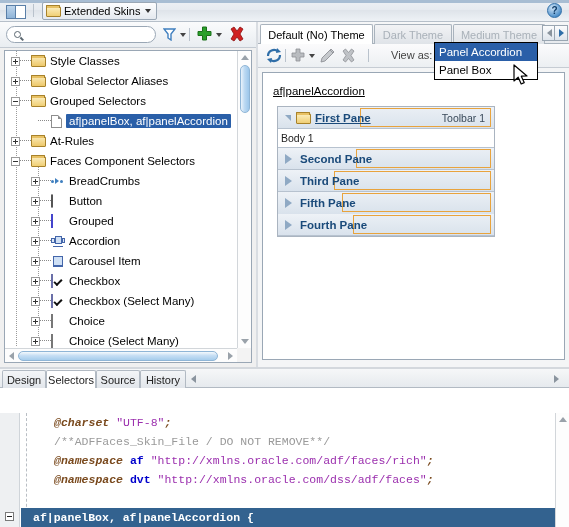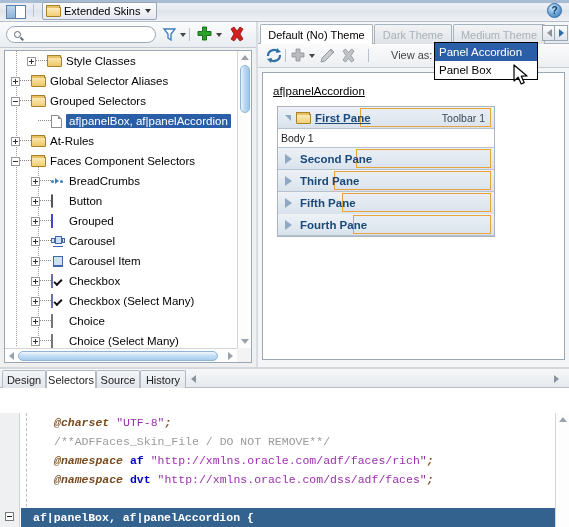--- a/index.html
+++ b/index.html
@@ -422,21 +422,21 @@
         </svg>
       </div>
     </div>
 
     <div class="treebox">
       <div class="treeclip">
 
         <div class="vline" style="left:11px; top:0px; height:295px;"></div>
         <div class="vline" style="left:33px; top:110px; height:185px;"></div>
 
-        <div class="row" style="padding-left:22px;">
+        <div class="row" style="padding-left:6px;">
           <span class="exp plus"></span>
           <span class="dots"></span>
           <span class="folder closed">
               <span class="back"></span>
               <span class="tab"></span>
             </span>
           <span class="lbl">Style Classes</span>
         </div>
 
         <div class="row" style="padding-left:6px;">
@@ -512,21 +512,21 @@
 
         <div class="row" style="padding-left:26px;">
           <span class="exp plus"></span>
           <span class="dots"></span>
           <span class="ci ci-carousel">
             <span class="c0"></span>
               <span class="c1"></span>
               <span class="c2"></span>
               <span class="bar"></span>
           </span>
-          <span class="lbl">Carousel</span>
+          <span class="lbl">Accordion</span>
         </div>
 
         <div class="row" style="padding-left:26px;">
           <span class="exp plus"></span>
           <span class="dots"></span>
           <span class="ci ci-carousel">
             <span class="c1" style="left:2px;width:10px;height:10px;"></span>
               <span class="bar"></span>
           </span>
           <span class="lbl">Carousel Item</span>

